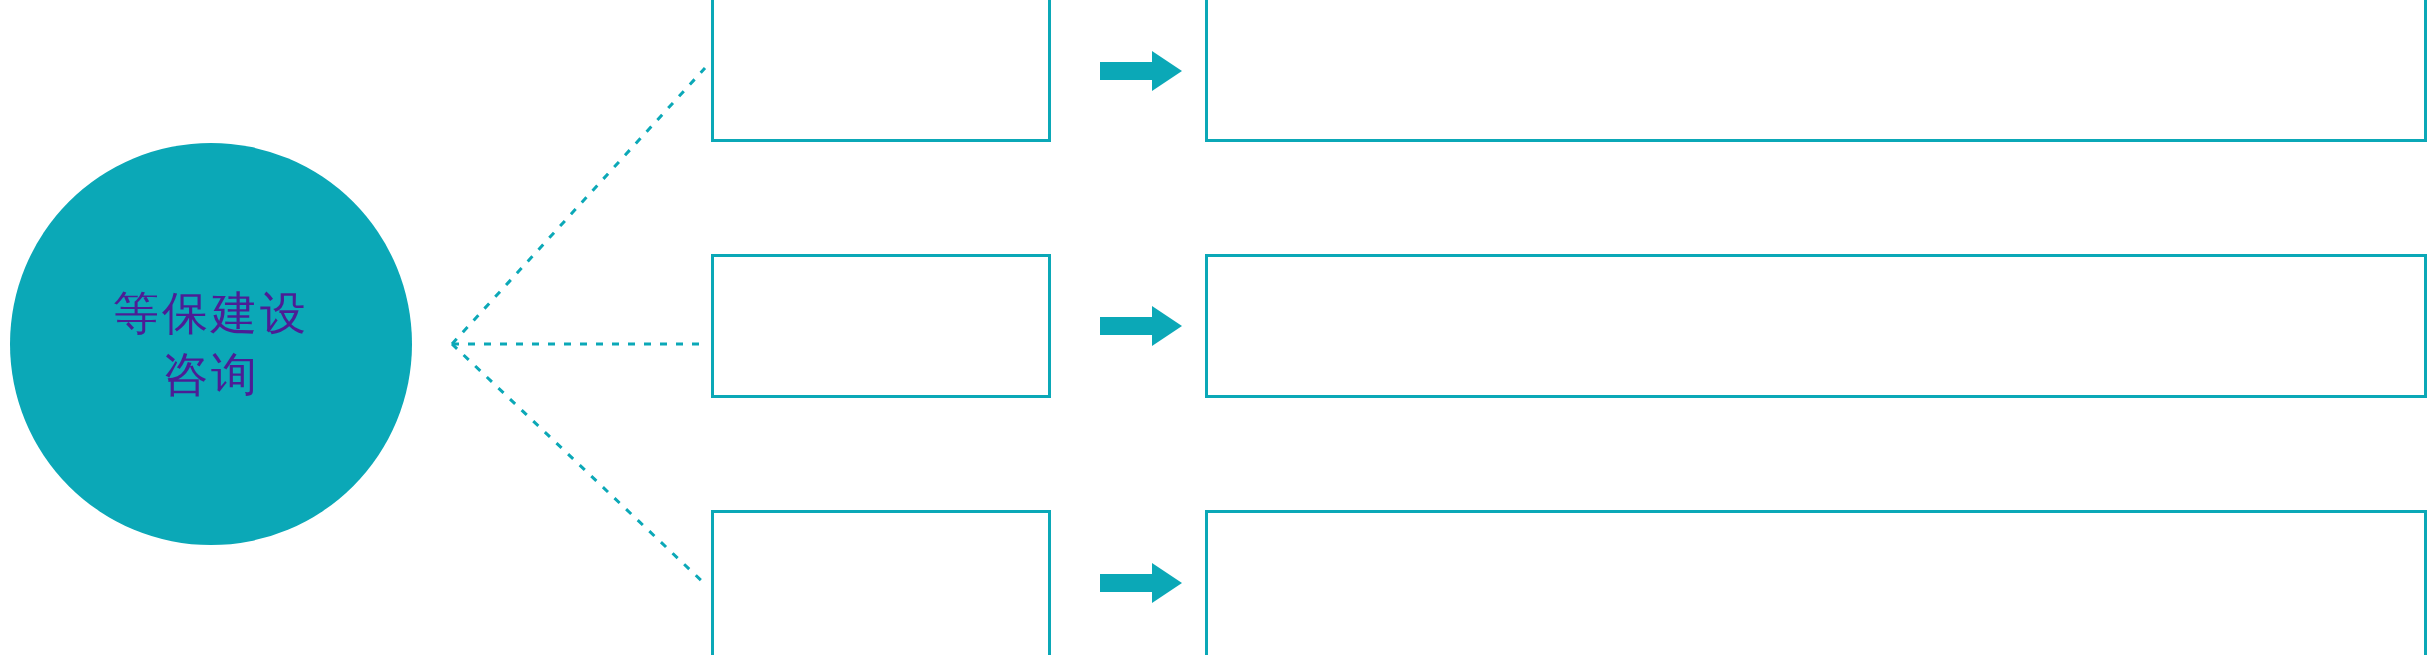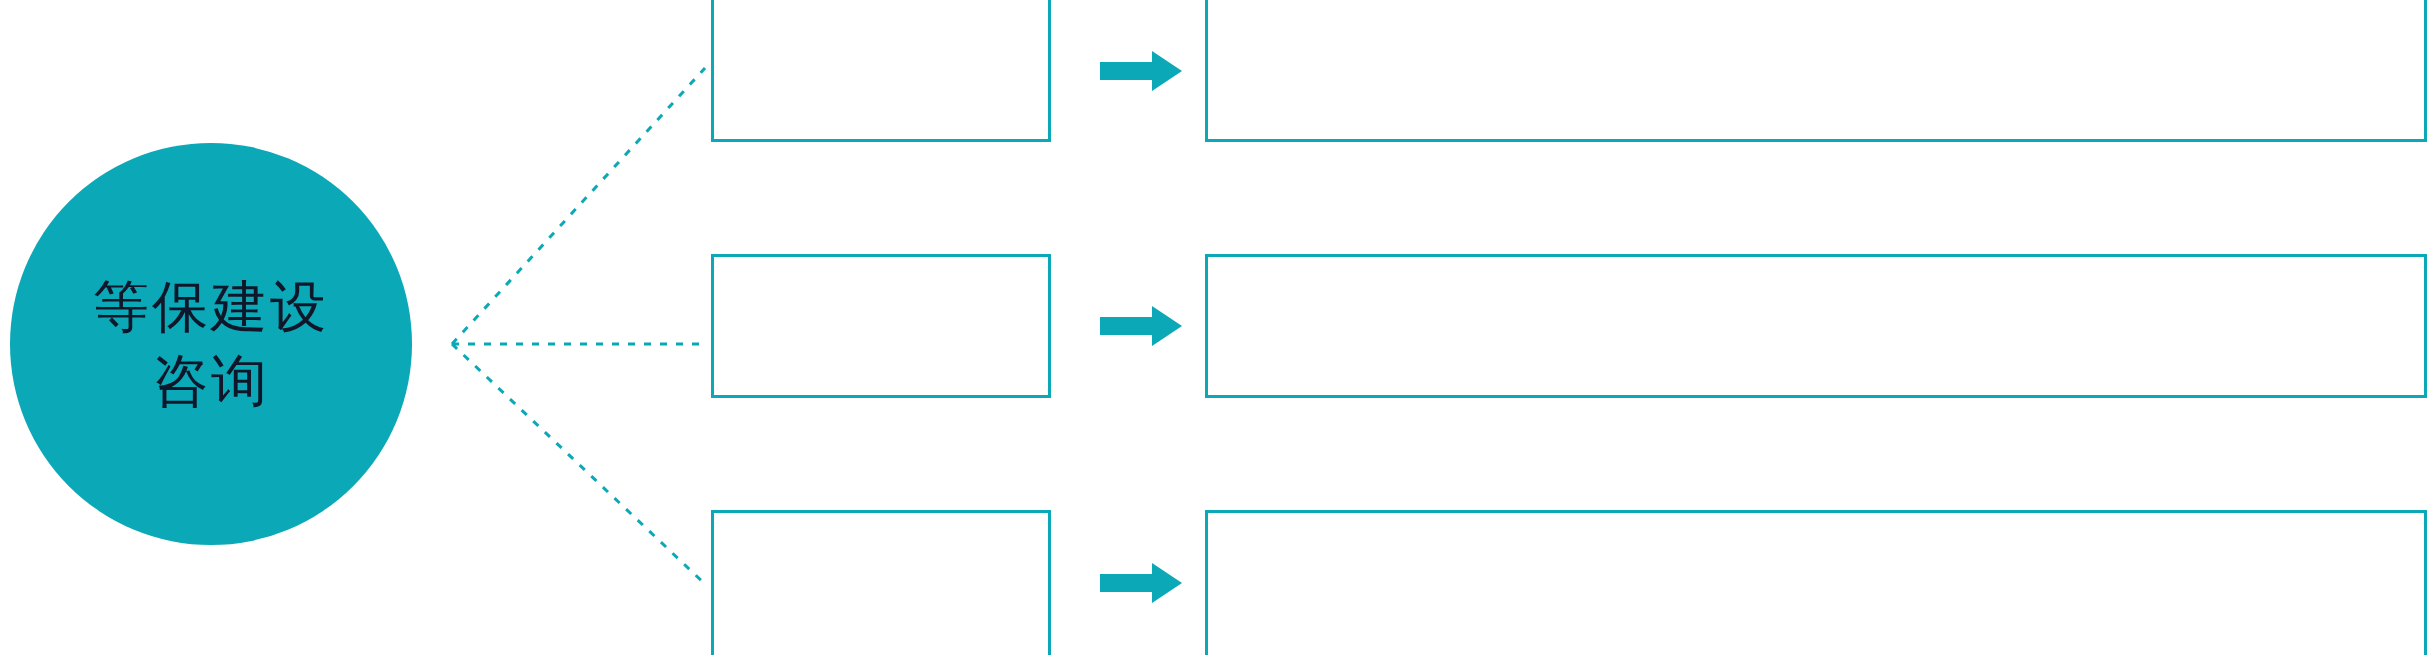--- a/index.html
+++ b/index.html
@@ -28,22 +28,22 @@
     height: 402px;
     border-radius: 50%;
     background: #0BA8B7;
     display: flex;
     flex-direction: column;
     align-items: center;
     justify-content: center;
     box-sizing: border-box;
   }
   .hub-line {
-    color: #0f172a;
-    font-size: 56px;
+    color: #4c1d95;
+    font-size: 46px;
     line-height: 1.32;
     letter-spacing: 3px;
     font-weight: 400;
     text-align: center;
     white-space: nowrap;
   }
 
   
   .connector-svg {
     position: absolute;

